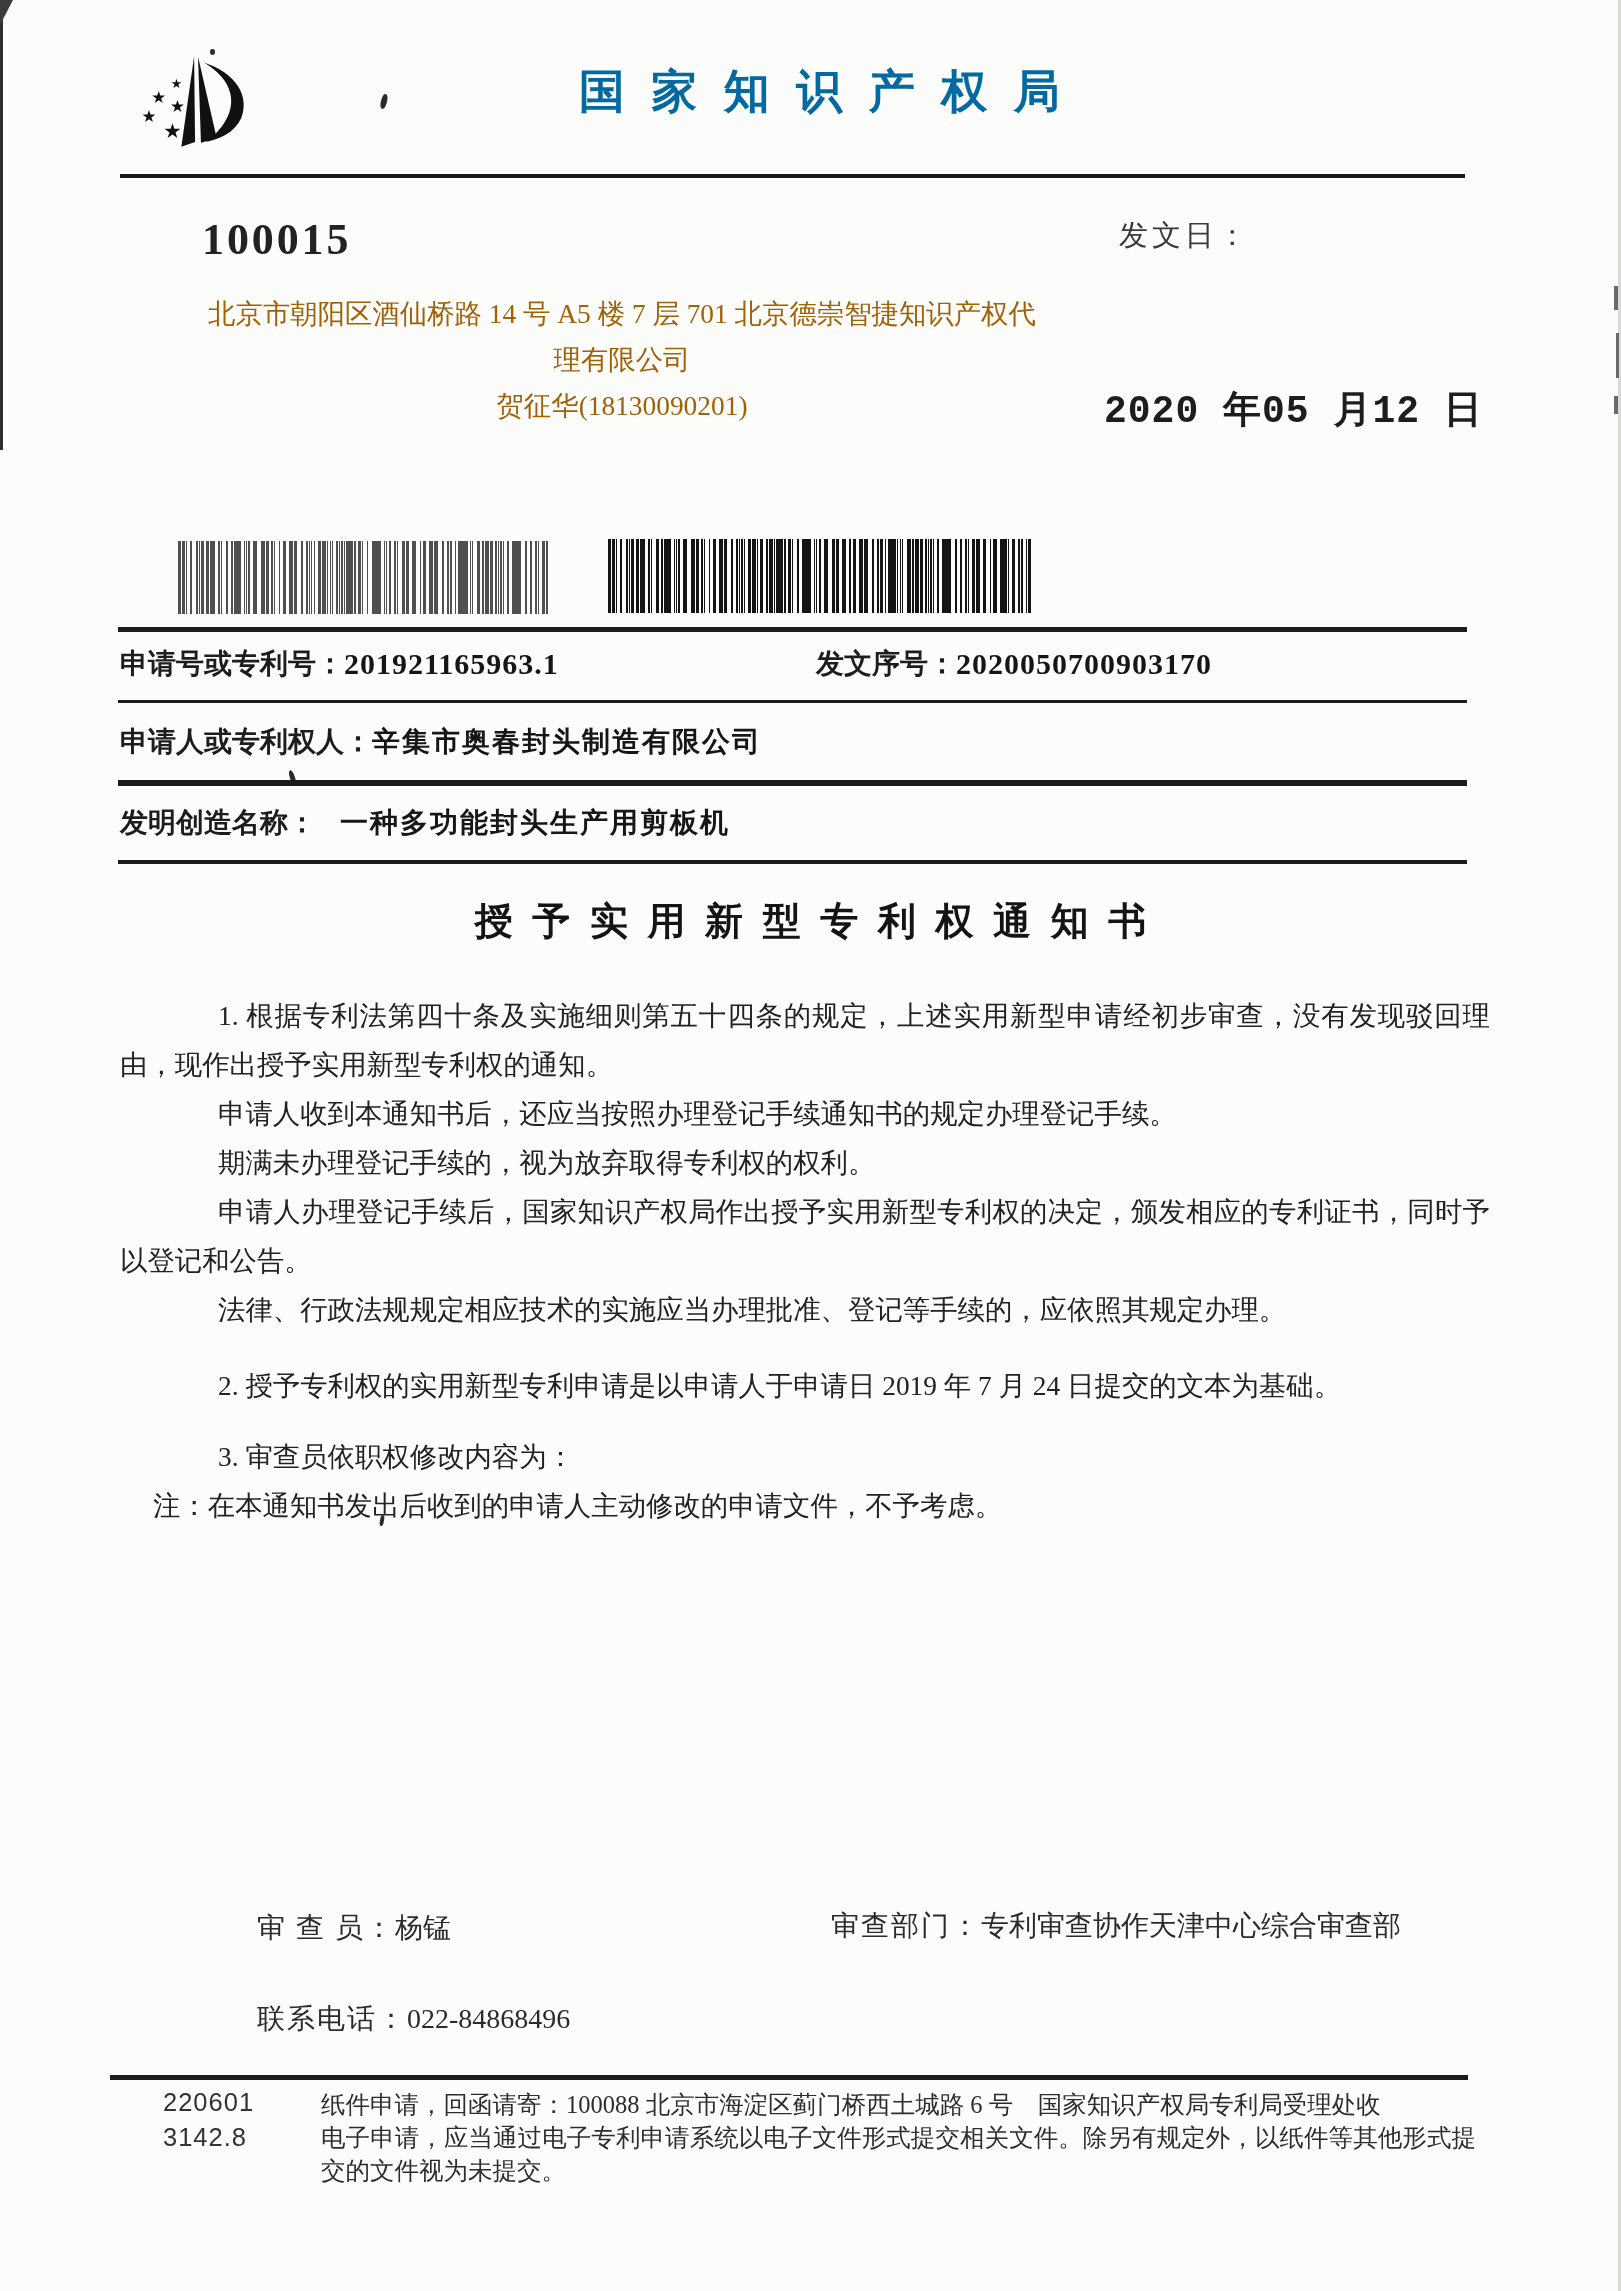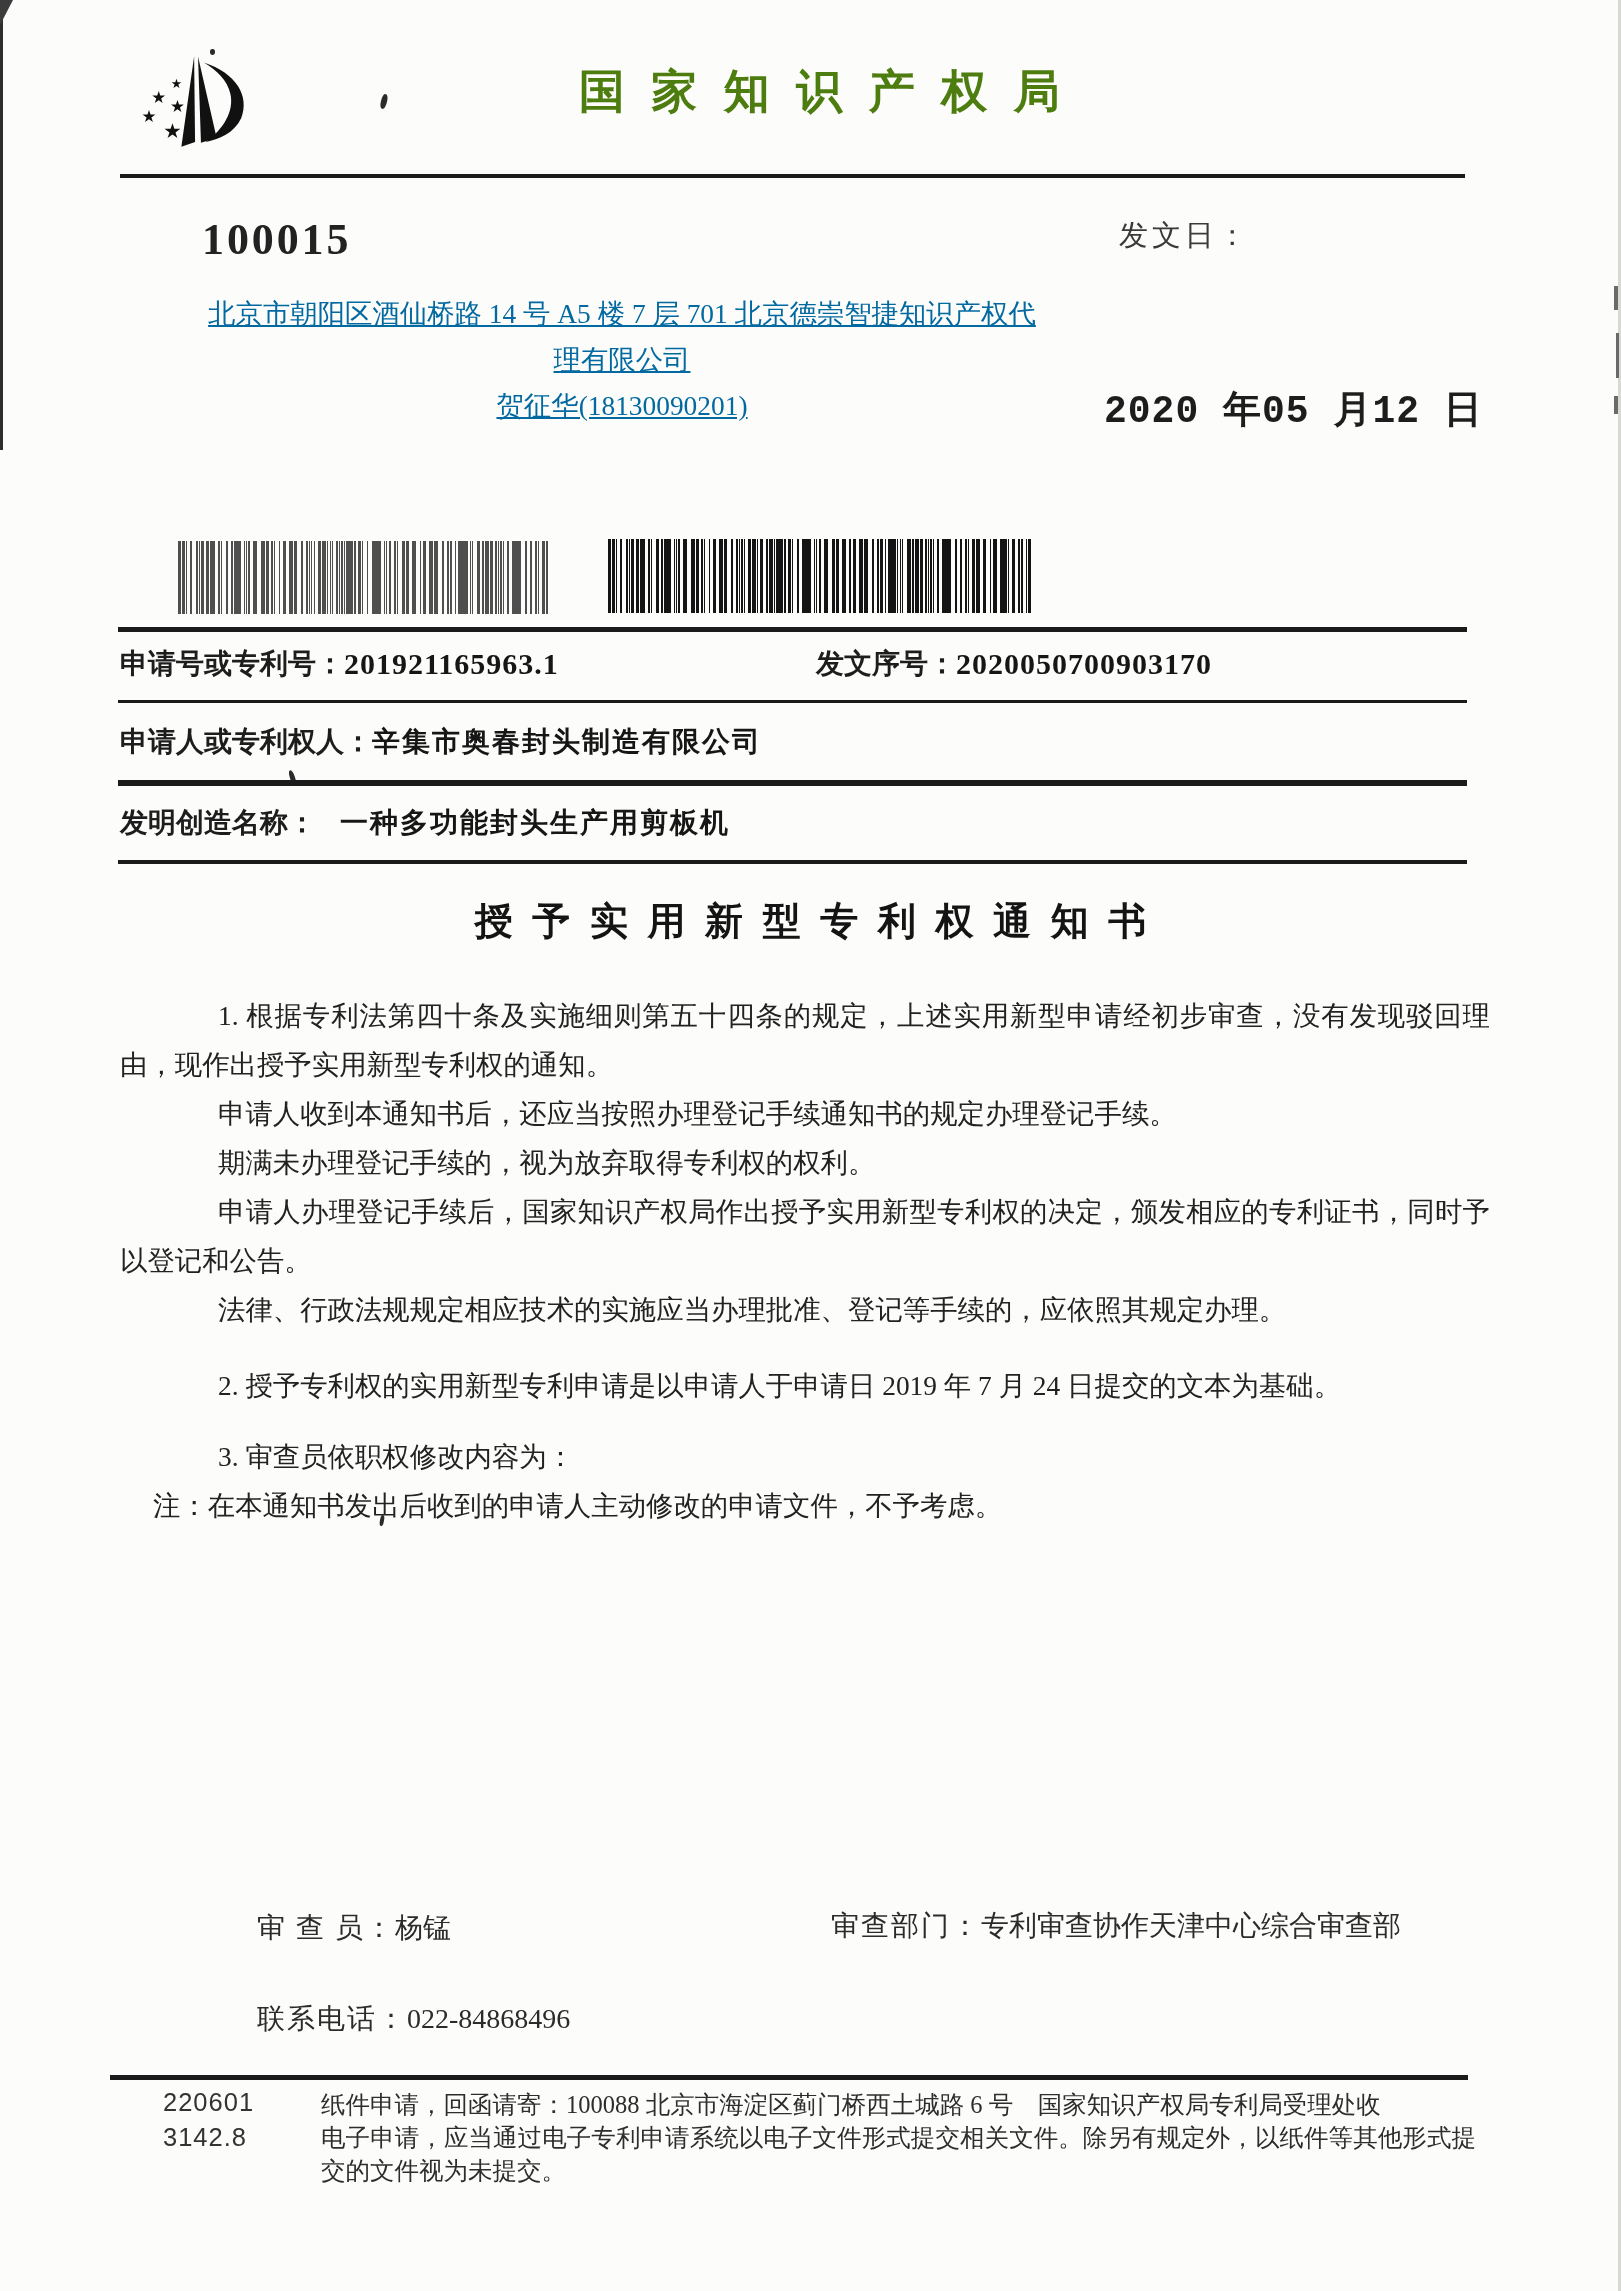--- a/index.html
+++ b/index.html
@@ -10,25 +10,25 @@
   }
   .abs{position:absolute;}
   .rule{position:absolute;background:#1b1b1b;}
   .sans{font-family:"Liberation Sans","DejaVu Sans",sans-serif;}
   .mono{font-family:"Liberation Mono","DejaVu Sans Mono",monospace;}
 
   
   .agency-title{
     left:0;right:0;top:61px;text-align:center;
     font-size:46px;font-weight:bold;letter-spacing:26.5px;margin-left:44px;
-    color:#4d7c0f;
+    color:#0369a1;
   }
   
   .postal{left:202px;top:214px;font-size:44px;font-weight:bold;letter-spacing:2.9px;color:#222;}
-  .addr{left:176px;top:291px;width:892px;text-align:center;font-size:27.4px;line-height:46px;color:#0369a1;text-decoration:underline;}
+  .addr{left:176px;top:291px;width:892px;text-align:center;font-size:27.4px;line-height:46px;color:#a16207;}
   
   .vline{left:1082px;top:179px;width:2.9px;height:450px;background:#2e2e2e;}
   .date-label{left:1119px;top:216px;font-size:29px;color:#3a3a3a;letter-spacing:3.9px;}
   .date-value{left:1104px;top:384px;font-size:38px;font-weight:bold;color:#1d1d1d;letter-spacing:1px;}
   
   .barcode{
     position:absolute;
     background-image:
       repeating-linear-gradient(90deg,#141414 0 2px,transparent 2px 4.9px,#141414 4.9px 6.9px,transparent 6.9px 7.8px,#141414 7.8px 8.8px,transparent 8.8px 12.7px,#141414 12.7px 13.7px,transparent 13.7px 17.6px),
       repeating-linear-gradient(90deg,#141414 0 2.9px,transparent 2.9px 3.9px,#141414 3.9px 6.9px,transparent 6.9px 11.8px,#141414 11.8px 12.7px,transparent 12.7px 20.6px,#141414 20.6px 22.5px,transparent 22.5px 28px);

